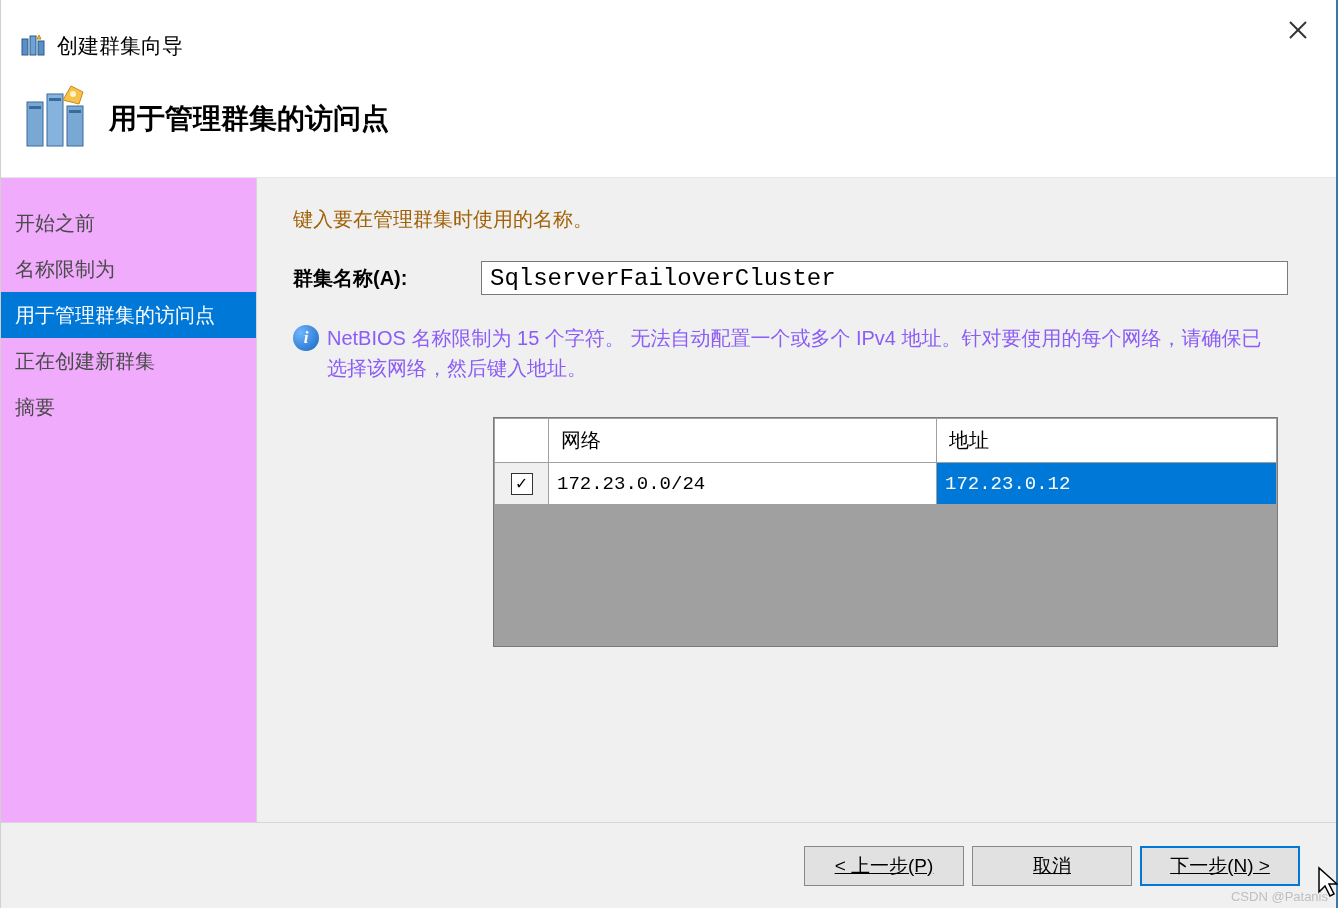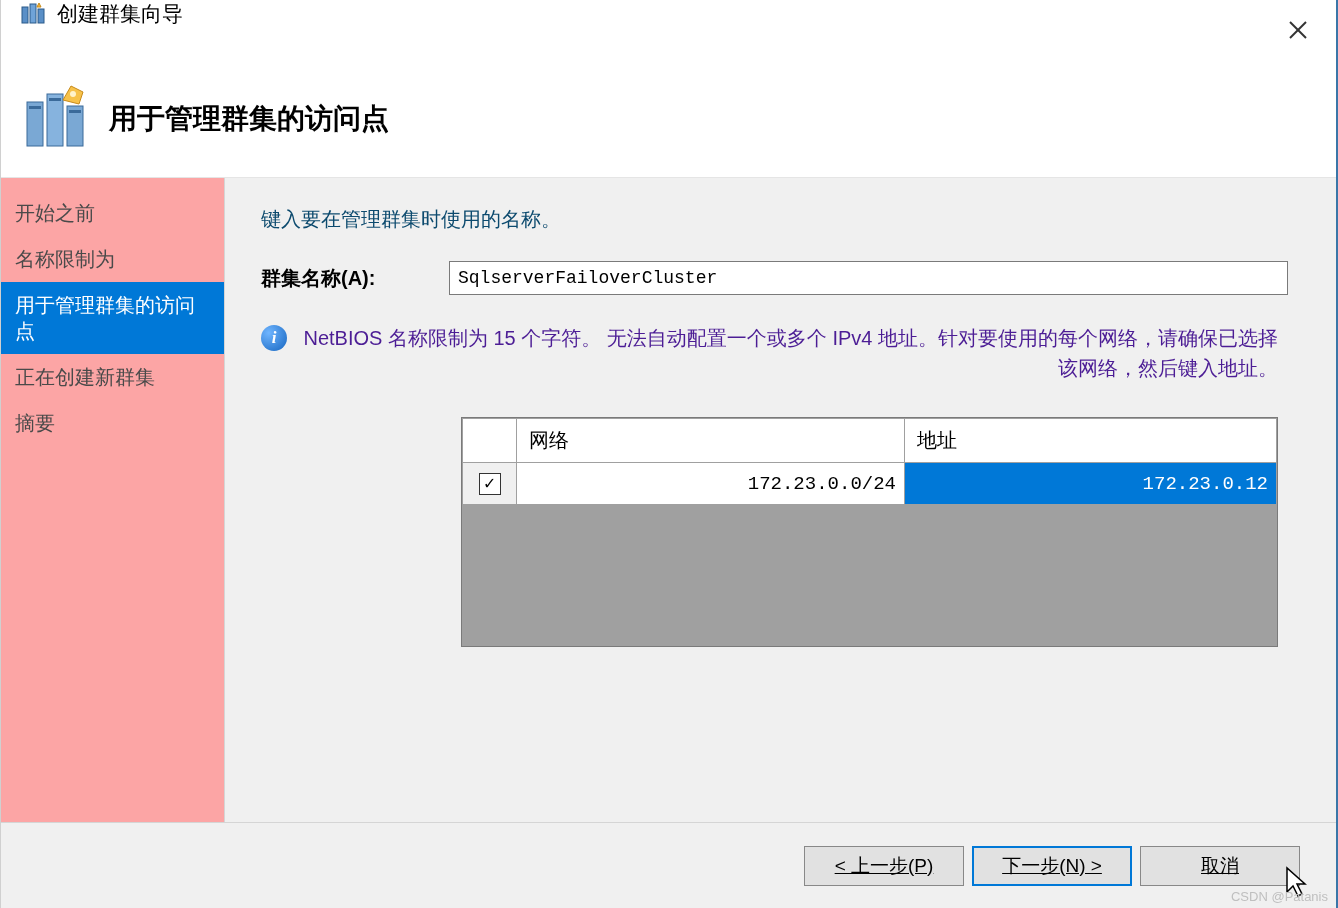--- a/index.html
+++ b/index.html
@@ -21,21 +21,21 @@
       height: 100%;
       background: #ffffff;
       display: flex;
       flex-direction: column;
       border-left: 1px solid #d0d0d0;
       border-right: 2px solid #3a76a8;
     }
     .titlebar {
       height: 60px;
       display: flex;
-      align-items: flex-start;
+      align-items: flex-end;
       padding: 0 18px;
       background: #ffffff;
       position: relative;
     }
     .titlebar-icon {
       width: 28px;
       height: 28px;
       margin-right: 10px;
       display: inline-flex;
       align-items: center;
@@ -81,24 +81,24 @@
       font-weight: 600;
       color: #000;
     }
     .body-section {
       flex: 1;
       display: flex;
       background: #f0f0f0;
       min-height: 0;
     }
     .sidebar {
-      width: 224px;
-      background: #fca5a5;
+      width: 256px;
+      background: #f0abfc;
       border-right: 1px solid #d5d5d5;
-      padding-top: 12px;
+      padding-top: 22px;
     }
     .sidebar-item {
       padding: 10px 14px;
       font-size: 20px;
       color: #4a4a4a;
       cursor: pointer;
       line-height: 1.3;
     }
     .sidebar-item.selected {
       background: #0078d7;
@@ -107,40 +107,40 @@
     .content {
       flex: 1;
       background: #f0f0f0;
       padding: 28px 48px 0 36px;
       position: relative;
       display: flex;
       flex-direction: column;
     }
     .instruction {
       font-size: 20px;
-      color: #0c4a6e;
+      color: #a16207;
       margin-bottom: 28px;
     }
     .form-row {
       display: flex;
       align-items: center;
       margin-bottom: 28px;
     }
     .form-label {
       font-size: 20px;
       color: #000;
       width: 188px;
       font-weight: bold;
     }
     .form-input {
       flex: 1;
       height: 34px;
       border: 1px solid #7a7a7a;
       padding: 12px 8px;
-      font-size: 18px;
+      font-size: 24px;
       font-family: "Consolas", "Courier New", monospace;
       background: #ffffff;
     }
     .info-row {
       display: flex;
       align-items: flex-start;
       margin-bottom: 34px;
       padding-right: 10px;
     }
     .info-icon {
@@ -155,23 +155,22 @@
       align-items: center;
       justify-content: center;
       color: #fff;
       font-size: 17px;
       font-weight: bold;
       font-style: italic;
       font-family: Georgia, serif;
     }
     .info-text {
       font-size: 20px;
-      color: #4c1d95;
+      color: #8b5cf6;
       line-height: 1.5;
-      text-align: right;
     }
     .table-wrap {
       margin-left: 200px;
       margin-right: 10px;
       border: 1px solid #7a7a7a;
       background: #a0a0a0;
       height: 230px;
       overflow: hidden;
     }
     table.net-table {
@@ -192,21 +191,21 @@
       width: 54px;
     }
     table.net-table th.net-col {
       width: 388px;
     }
     table.net-table td {
       border: 1px solid #a0a0a0;
       padding: 6px 8px;
       font-size: 19px;
       font-family: "Consolas", "Courier New", monospace;
-      text-align: right;
+      text-align: left;
       height: 42px;
       background: #ffffff;
     }
     table.net-table td.checkbox-cell {
       background: #f0f0f0;
       text-align: center;
     }
     table.net-table td.addr-cell {
       background: #0078d7;
       color: #ffffff;
@@ -347,19 +346,19 @@
 
       <svg class="cursor-arrow" width="28" height="34" viewBox="0 0 28 34">
         <path d="M2 2 L2 26 L8 20 L13 30 L17 28 L12 18 L20 18 Z" fill="#ffffff" stroke="#000" stroke-width="1.5"></path>
       </svg>
     </div>
 
   </div>
 
   <div class="footer">
     <button class="btn">&lt; 上一步(P)</button>
+    <button class="btn">取消</button>
     <button class="btn primary">下一步(N) &gt;</button>
-    <button class="btn">取消</button>
   </div>
 
 </div>
 
 <div class="watermark">CSDN @Patanis</div>
 
 </body></html>

